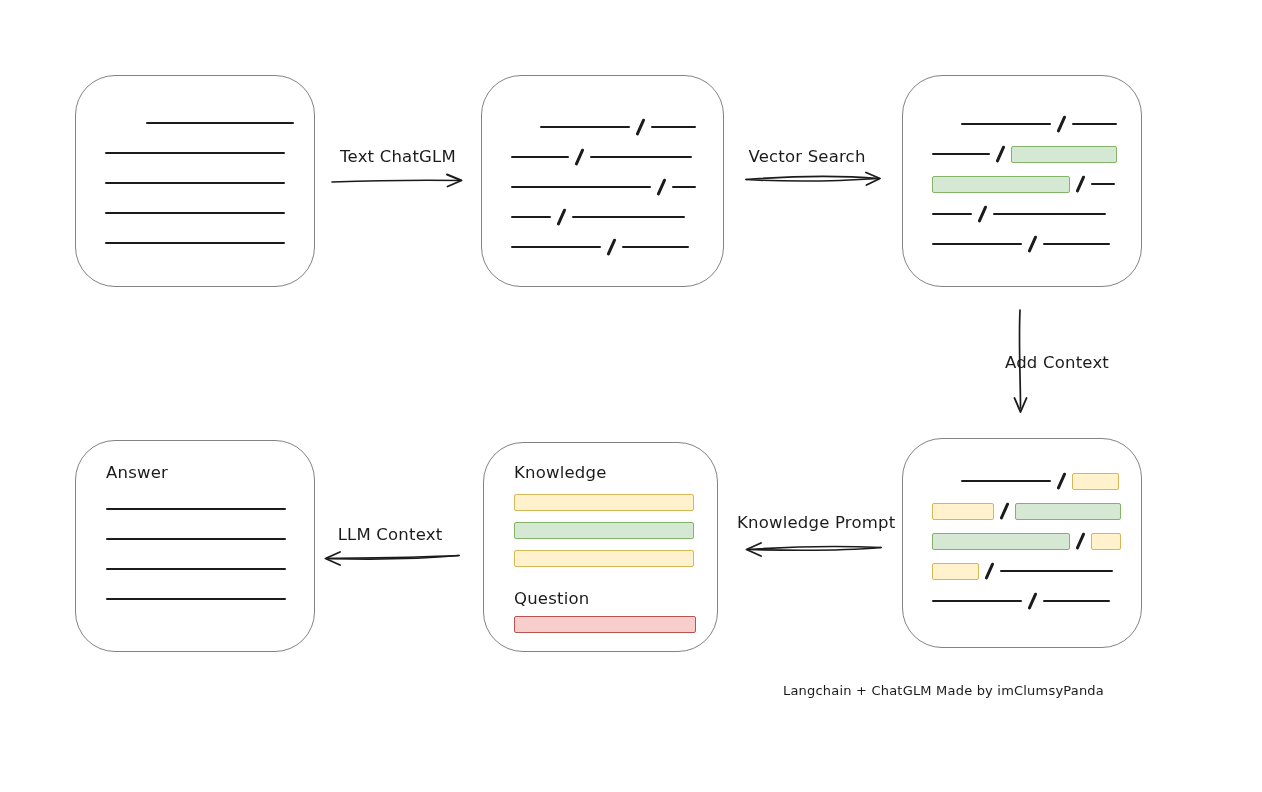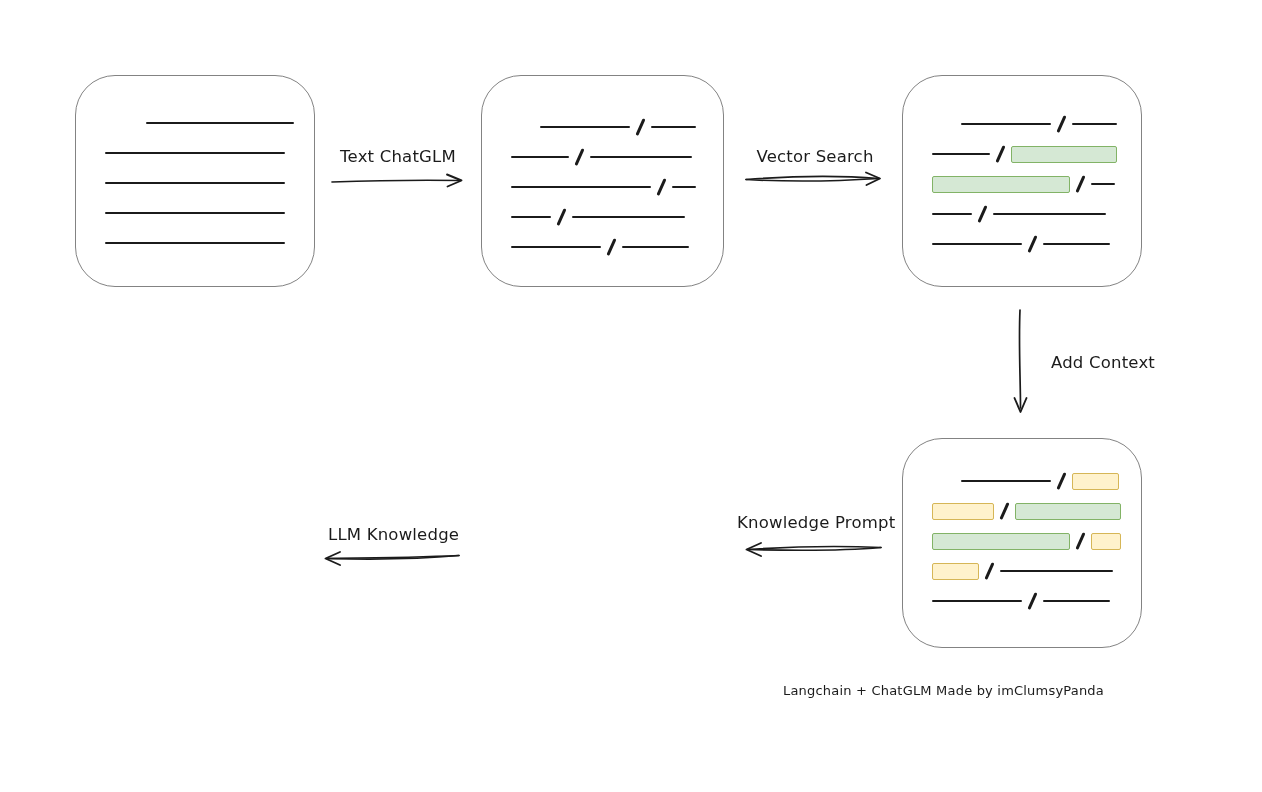--- a/index.html
+++ b/index.html
@@ -150,49 +150,82 @@
           <span class="seg-line" style="width: 113px;"></span>
         </div>
         <div class="row">
           <span class="seg-line" style="width: 90px;"></span>
           <span class="seg-slash"></span>
           <span class="seg-line" style="width: 67px;"></span>
         </div>
       </div>
   </div>
 
-
+  <div class="box" style="left:483px;top:442px;width:235px;height:210px;">
+    <div class="prompt-content">
+      <div class="box-label k-label">Knowledge</div>
+      <div class="bars">
+          <div class="bar" style="width: 180px; background: rgb(255, 242, 204); border-color: rgb(214, 182, 86);"></div>
+          <div class="bar" style="width: 180px; background: rgb(213, 232, 212); border-color: rgb(130, 179, 102);"></div>
+          <div class="bar" style="width: 180px; background: rgb(255, 242, 204); border-color: rgb(214, 182, 86);"></div>
+        </div>
+      <div class="box-label q-label">Question</div>
+      <div class="bars">
+          <div class="bar" style="width: 182px; background: rgb(248, 206, 204); border-color: rgb(184, 84, 80);"></div>
+        </div>
+    </div>
+  </div>
+
+  <div class="box" style="left:75px;top:440px;width:240px;height:212px;">
+    <div class="answer-content">
+      <div class="box-label">Answer</div>
+      <div class="rows bare-rows">
+          <div class="row">
+            <span class="seg-line" style="width: 180px;"></span>
+          </div>
+          <div class="row">
+            <span class="seg-line" style="width: 180px;"></span>
+          </div>
+          <div class="row">
+            <span class="seg-line" style="width: 180px;"></span>
+          </div>
+          <div class="row">
+            <span class="seg-line" style="width: 180px;"></span>
+          </div>
+        </div>
+    </div>
+  </div>
 
   <div class="arrow-label" style="left:332px;top:147px;width:132px;">Text ChatGLM</div>
   <svg class="arrow" style="left:330px;top:169px;" width="138" height="22" viewBox="0 0 138 22">
     <path d="M2 13 C 45 11.5, 95 11, 130 11.5" stroke-width="1.7"></path>
     <path d="M117 5.5 L131.5 11.5 L117.5 17.5" stroke-width="1.9"></path>
   </svg>
 
-  <div class="arrow-label" style="left:745px;top:147px;width:124px;margin-left:8px;">Vector Search</div>
+  <div class="arrow-label" style="left:745px;top:147px;width:124px;">Vector Search</div>
   <svg class="arrow" style="left:743px;top:167px;" width="142" height="22" viewBox="0 0 142 22">
     <path d="M3 12.5 C 55 8.5, 105 9, 136 11.5" stroke-width="1.6"></path>
     <path d="M3 12.5 C 55 15.5, 105 13.5, 136 11.5" stroke-width="1.6"></path>
     <path d="M123 5.5 L137 11.5 L123.5 18" stroke-width="1.9"></path>
   </svg>
 
-  <div class="arrow-label" style="left:1051px;top:353px;">Add Context</div>
+  <div class="arrow-label" style="left:1005px;top:353px;">Add Context</div>
   <svg class="arrow" style="left:1009px;top:308px;" width="24" height="110" viewBox="0 0 24 110">
     <path d="M11 2 C 9.5 35, 11.5 72, 11.5 100" stroke-width="1.7"></path>
     <path d="M5.5 90 L11.5 104 L17.5 90" stroke-width="1.9"></path>
   </svg>
 
   <div class="arrow-label" style="left:737px;top:513px;width:148px;">Knowledge Prompt</div>
   <svg class="arrow" style="left:740px;top:537px;" width="144" height="24" viewBox="0 0 144 24">
     <path d="M141 10.5 C 95 8.5, 45 10, 8 12.5" stroke-width="1.6"></path>
     <path d="M141 10.5 C 95 14.5, 45 13.5, 8 12.5" stroke-width="1.6"></path>
     <path d="M21 6 L6.5 12.5 L21 19" stroke-width="1.9"></path>
   </svg>
 
-  <div class="arrow-label" style="left:328px;top:525px;width:124px;">LLM Knowledge</div>
+  <div class="arrow-label" style="left:328px;top:525px;width:124px;">LLM Context</div>
   <svg class="arrow" style="left:320px;top:546px;" width="142" height="24" viewBox="0 0 142 24">
     <path d="M139 9.5 C 95 11.5, 45 12, 7 12.5" stroke-width="1.6"></path>
     <path d="M139 9.5 C 95 13.5, 45 13.5, 7 12.5" stroke-width="1.6"></path>
     <path d="M20 6 L5.5 12.5 L20 19" stroke-width="1.9"></path>
   </svg>
 
   <div class="caption" style="left:783px;top:683px;">Langchain + ChatGLM Made by imClumsyPanda</div>
 
 </div>
 

